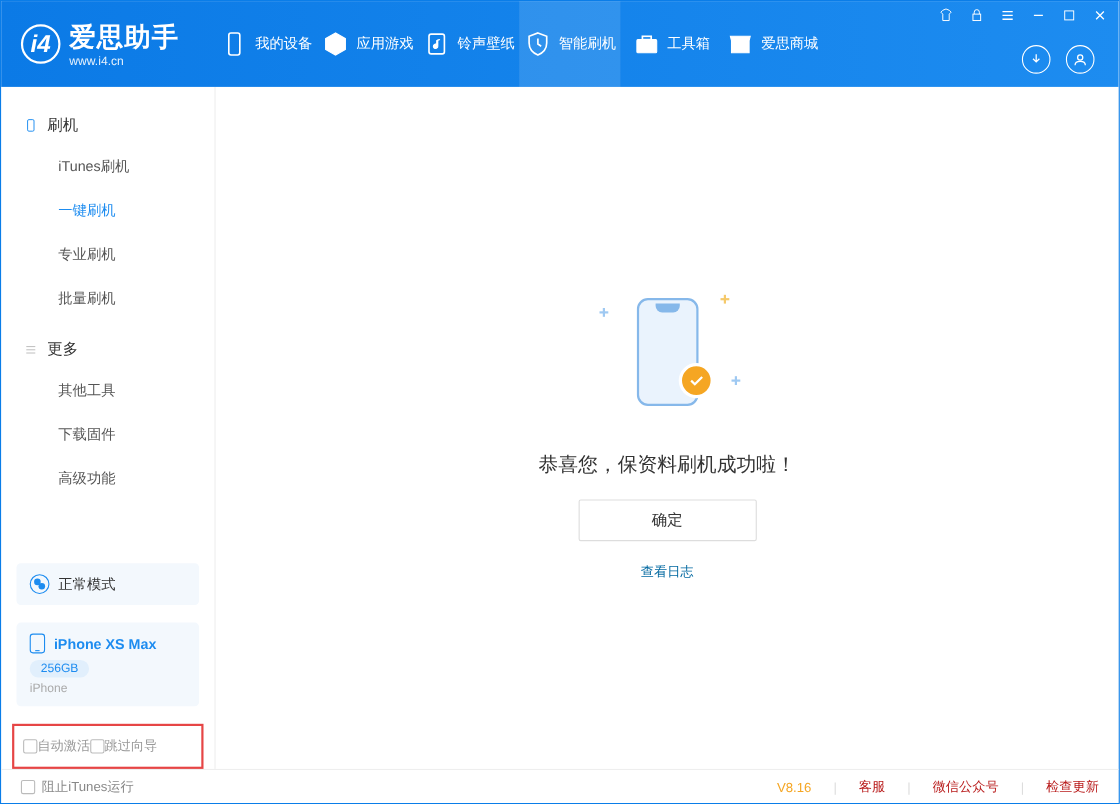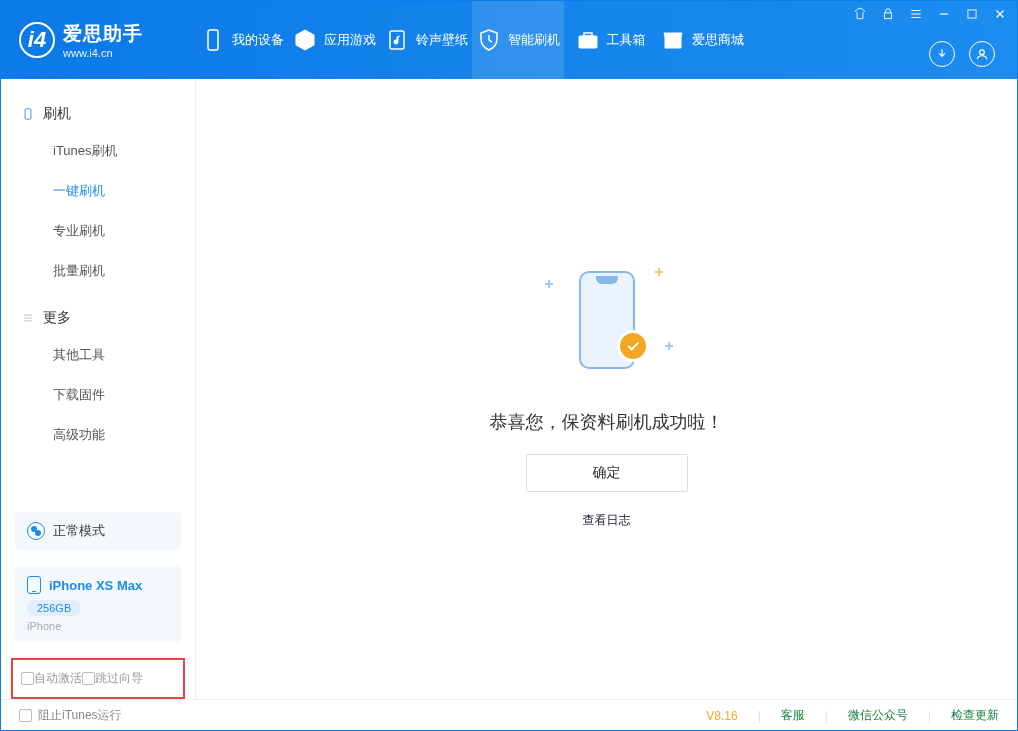--- a/index.html
+++ b/index.html
@@ -2,21 +2,21 @@
 <html><head>
 <meta charset="utf-8">
 <style>
 * { margin: 0; padding: 0; box-sizing: border-box; font-family: "Microsoft YaHei", sans-serif; }
 body { background: #fff; width: 1018px; height: 731px; overflow: hidden; border: 1px solid #0a7de8; }
 
 
 .header { height: 78px; background: linear-gradient(to right, #0b7ae6, #1d8cf0); display: flex; align-items: center; color: #fff; position: relative; }
 .logo-area { display: flex; align-items: center; padding: 0 18px; width: 195px; }
 .logo-circle { width: 36px; height: 36px; border: 2.5px solid #fff; border-radius: 50%; display: flex; align-items: center; justify-content: center; font-weight: bold; font-size: 22px; font-style: italic; margin-right: 8px; }
-.logo-text .cn { font-size: 19px; font-weight: bold; letter-spacing: 1px; }
+.logo-text .cn { font-size: 24px; font-weight: bold; letter-spacing: 1px; }
 .logo-text .en { font-size: 11px; opacity: .9; }
 .nav { display: flex; height: 100%; }
 .nav-item { width: 92px; display: flex; flex-direction: row; align-items: center; justify-content: center; gap: 6px; cursor: pointer; font-size: 13px; }
 .nav-item.active { background: rgba(255,255,255,.12); }
 .nav-icon { width: 26px; height: 26px; display: flex; align-items: center; justify-content: center; }
 .nav-icon svg { width: 24px; height: 24px; fill: #fff; stroke: #fff; }
 .title-icons { position: absolute; top: 6px; right: 10px; display: flex; gap: 14px; align-items: center; }
 .title-icons span, .title-icons svg { cursor: pointer; color: #fff; fill: #fff; stroke: #fff; }
 .header-right { position: absolute; right: 22px; bottom: 12px; display: flex; gap: 14px; }
 .circ-btn { width: 26px; height: 26px; border: 1.8px solid #fff; border-radius: 50%; display: flex; align-items: center; justify-content: center; cursor: pointer; }
@@ -53,28 +53,28 @@
 .sparkle { position: absolute; width: 8px; height: 8px; }
 .sparkle::before, .sparkle::after { content: ""; position: absolute; background: #9fc9f2; }
 .sparkle::before { width: 8px; height: 2px; top: 3px; }
 .sparkle::after { width: 2px; height: 8px; left: 3px; }
 .sp1 { top: 30px; left: 8px; }
 .sp2 { top: 18px; right: 14px; }
 .sp2::before, .sp2::after { background: #f5c96a; }
 .sp3 { bottom: 40px; right: 4px; }
 .msg { font-size: 18px; color: #333; }
 .ok-btn { padding: 9px 66px; border: 1px solid #ddd; background: #fff; font-size: 14px; color: #333; cursor: pointer; border-radius: 2px; }
-.log-link { font-size: 12px; color: #0f172a; cursor: pointer; }
+.log-link { font-size: 12px; color: #0369a1; cursor: pointer; }
 
 
 .statusbar { height: 32px; border-top: 1px solid #eee; display: flex; align-items: center; padding: 0 18px; font-size: 12px; color: #888; }
 .statusbar .left { display: flex; align-items: center; gap: 6px; }
 .statusbar .right { margin-left: auto; display: flex; align-items: center; gap: 20px; }
 .statusbar .sep { color: #ddd; }
-.statusbar a { color: #15803d; cursor: pointer; }
+.statusbar a { color: #b91c1c; cursor: pointer; }
 .ver { color: #f5a623; }
 </style>
 </head>
 <body>
 
 <div class="header">
   <div class="logo-area">
     <div class="logo-circle">i4</div>
     <div class="logo-text">
       <div class="cn">爱思助手</div>

